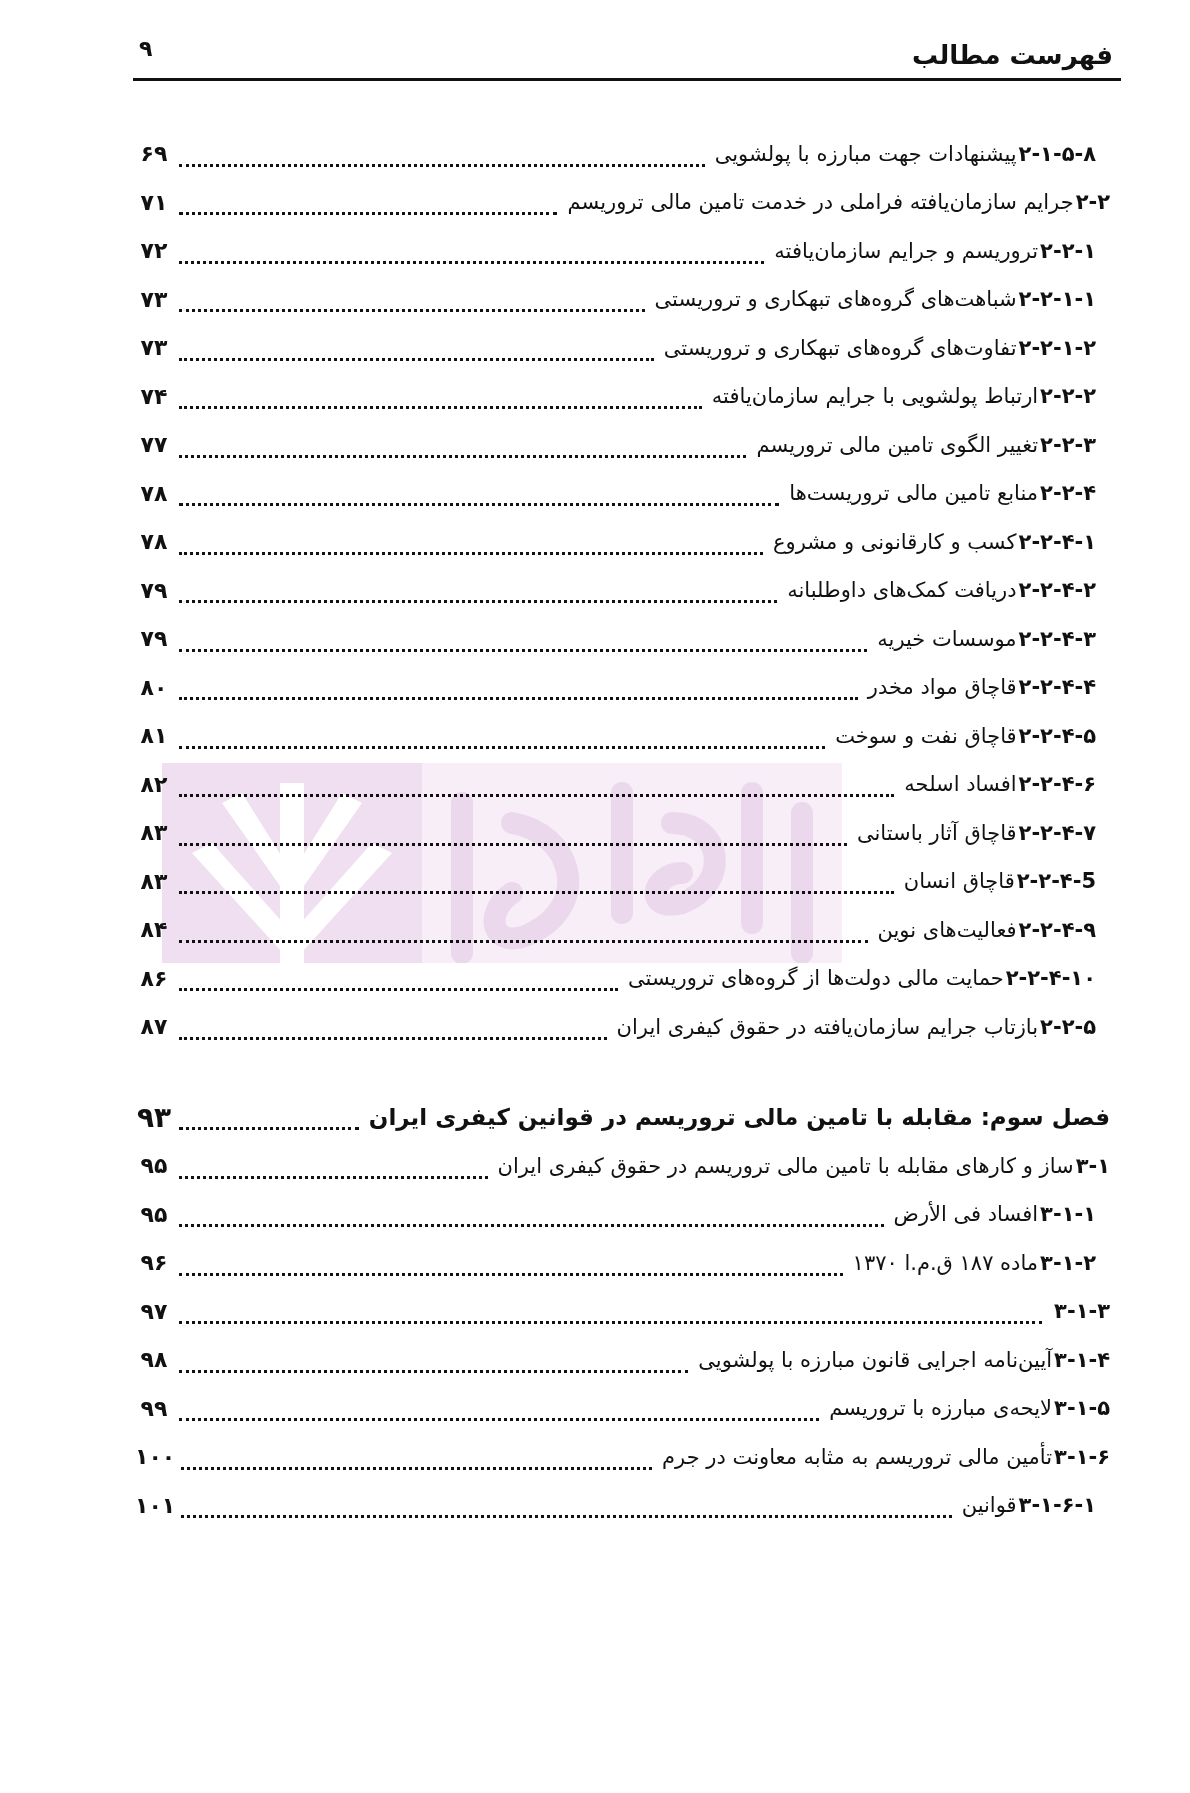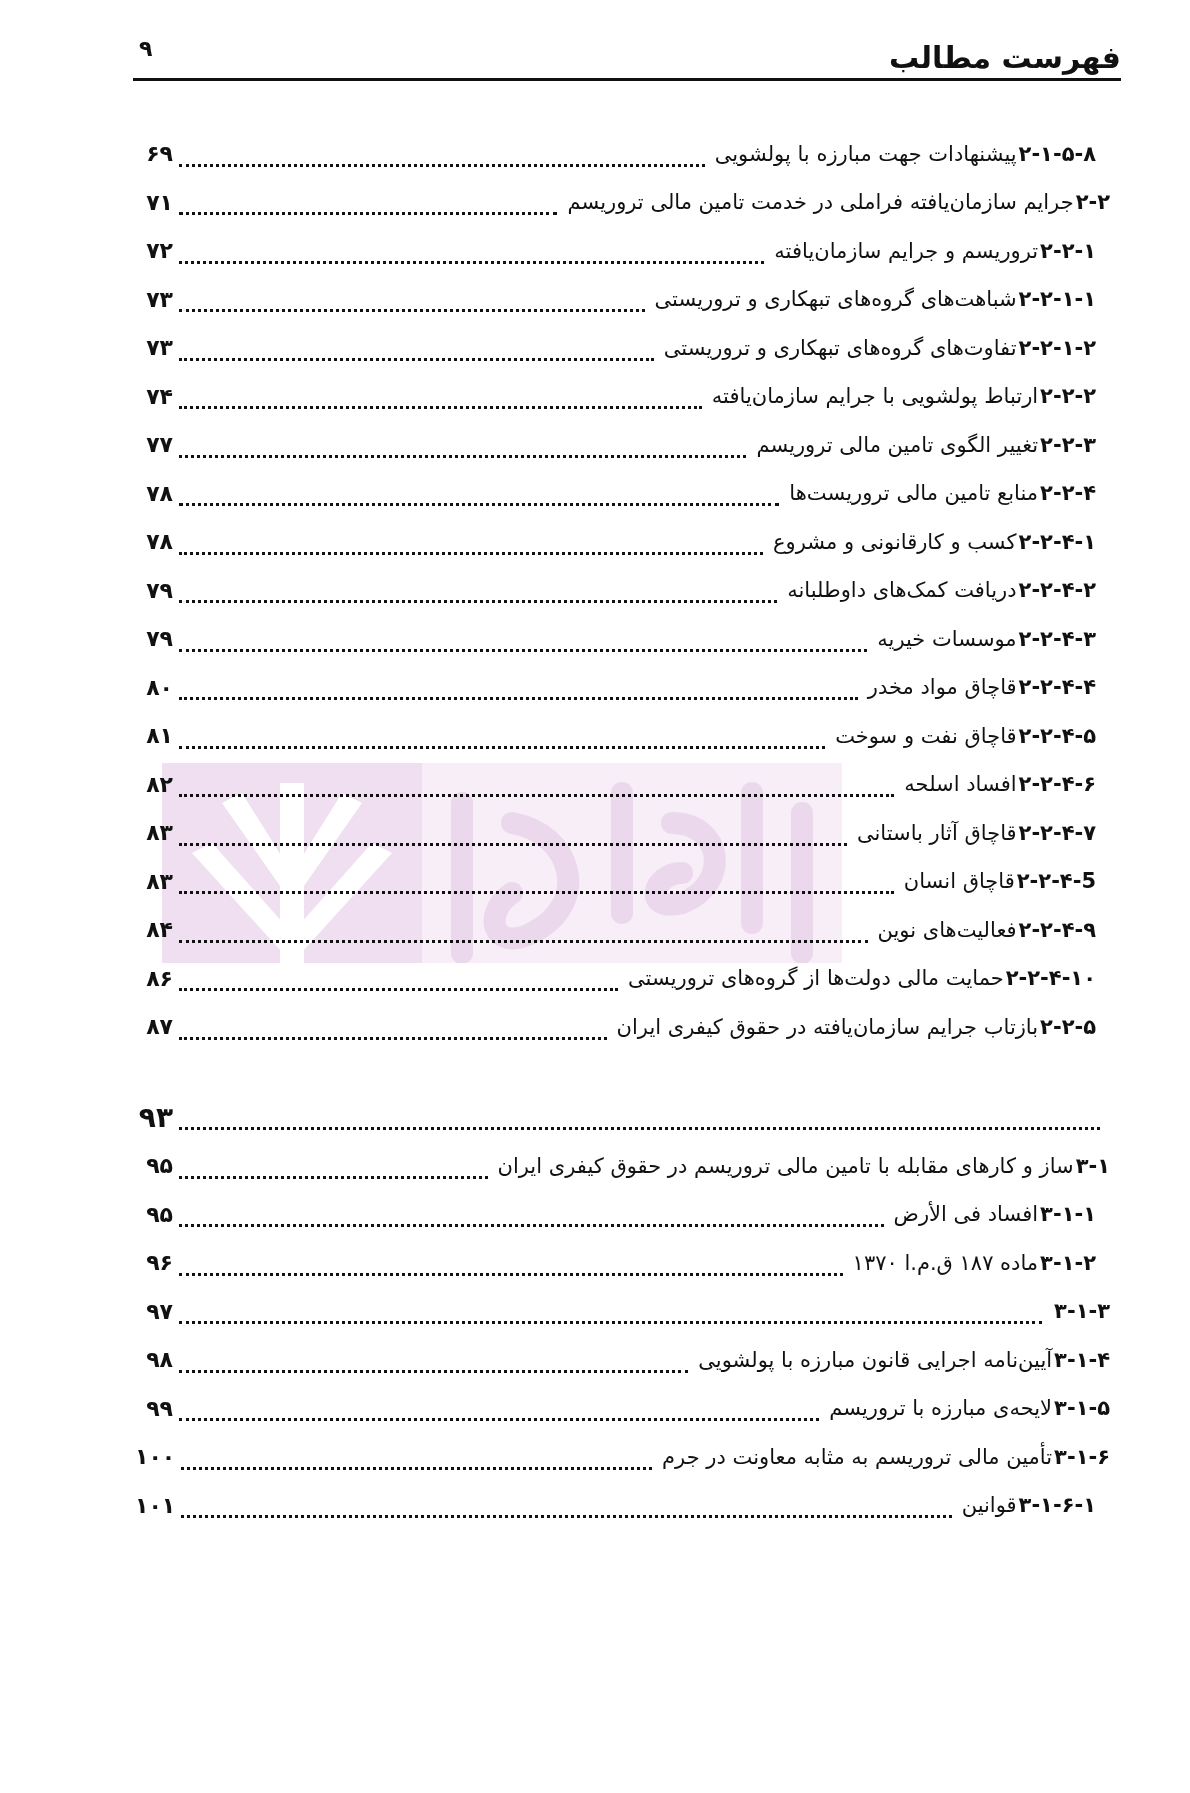--- a/index.html
+++ b/index.html
@@ -18,23 +18,23 @@
     .page-header {
       position: absolute;
       left: 133px;
       top: 28px;
       width: 988px;
       height: 52px;
       direction: rtl;
     }
     .header-title {
       position: absolute;
-      right: 0;
+      right: 8px;
       top: 12px;
-      font-size: 30px;
+      font-size: 26px;
       font-weight: bold;
     }
     .header-page-number {
       position: absolute;
       left: 6px;
       top: 8px;
       font-size: 22px;
       font-weight: bold;
     }
     .header-rule {
@@ -95,21 +95,21 @@
       height: 0;
       margin: 10px 10px 0 6px;
       align-self: center;
       transform: translateY(6px);
     }
     .toc-row .page {
       white-space: nowrap;
       font-weight: bold;
       font-size: 22px;
       min-width: 38px;
-      text-align: right;
+      text-align: center;
     }
     .indent-1 { padding-right: 0px; }
     .indent-2 { padding-right: 14px; }
     .indent-3 { padding-right: 14px; }
     .chapter {
       margin-top: 42px;
       font-weight: bold;
       font-size: 23px;
     }
     .chapter .label { font-weight: bold; }
@@ -260,20 +260,21 @@
     <span class="page">۸۶</span>
   </div>
   <div class="toc-row indent-2">
     <span class="num">۲-۲-۵</span>
     <span class="label">بازتاب جرایم سازمان‌یافته در حقوق کیفری ایران</span>
     <span class="leader"></span>
     <span class="page">۸۷</span>
   </div>
 
   <div class="toc-row chapter">
+    <span class="label">فصل سوم: مقابله با تامین مالی تروریسم در قوانین کیفری ایران</span>
     <span class="leader"></span>
     <span class="page">۹۳</span>
   </div>
 
   <div class="toc-row indent-1">
     <span class="num">۳-۱</span>
     <span class="label">ساز و کارهای مقابله با تامین مالی تروریسم در حقوق کیفری ایران</span>
     <span class="leader"></span>
     <span class="page">۹۵</span>
   </div>

